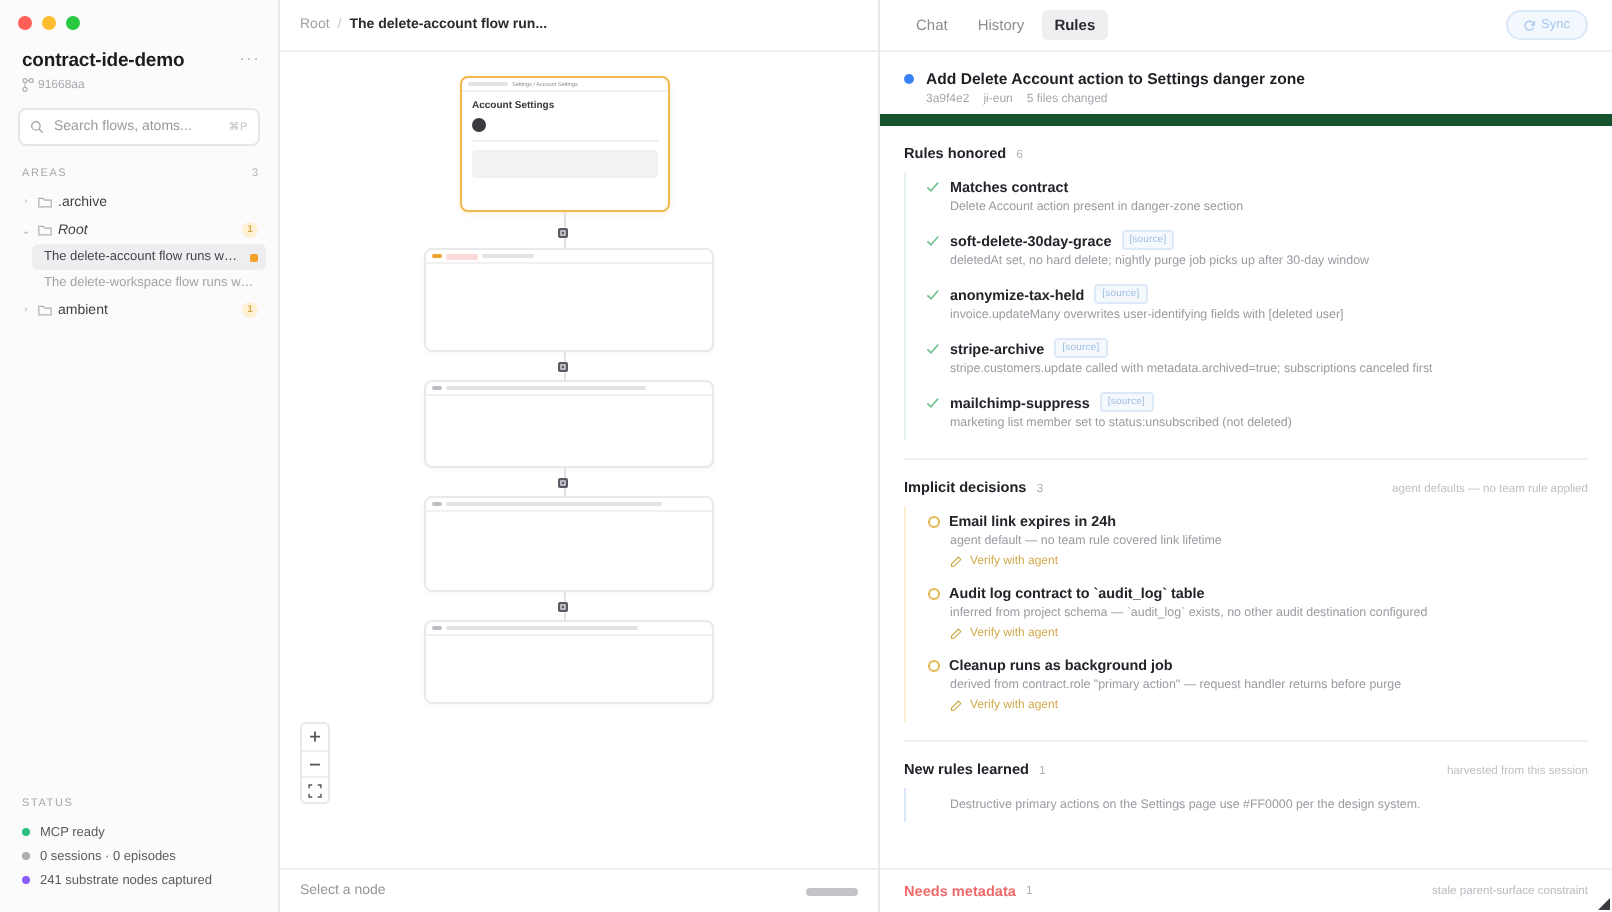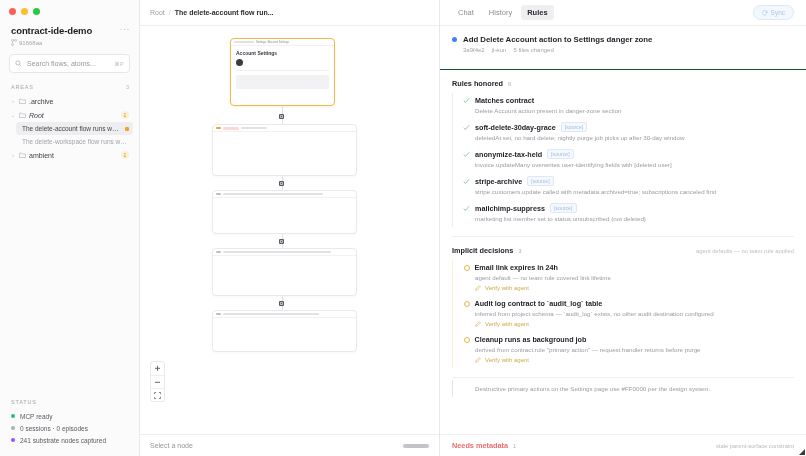--- a/index.html
+++ b/index.html
@@ -183,32 +183,32 @@
     cursor: pointer;
   }
   .tab.active { background: #efeff1; color: #2a2a30; font-weight: bold; }
   .sync-btn {
     margin-left: auto; font-size: 6.5px; color: #a9c7ec;
     border: 1px solid #dbe8f8; background: #f3f8fe;
     border-radius: 9px; padding: 3px 8px; display: flex; align-items: center; gap: 3px;
   }
 
   .commit {
-    padding: 9px 12px 16px 12px; border-bottom: 1px solid #14532d; flex: none;
+    padding: 9px 12px 4px 12px; border-bottom: 6px solid #14532d; flex: none;
   }
   .commit-row { display: flex; align-items: center; gap: 6px; }
   .commit-dot { width: 5px; height: 5px; border-radius: 50%; background: #3b82f6; flex: none; }
   .commit-title { font-size: 7.8px; color: #1f1f26; font-weight: bold; }
   .commit-meta { padding-left: 11px; padding-top: 3px; display: flex; gap: 7px; }
   .cm { font-size: 6px; color: #a6a6ad; }
 
   .scroller { flex: 1; overflow: hidden; }
 
   .sec-hdr {
-    display: flex; align-items: center; padding: 9px 12px 3px 12px;
+    display: flex; align-items: flex-end; padding: 9px 12px 3px 12px;
   }
   .sec-title { font-size: 7.3px; font-weight: bold; color: #22222a; }
   .sec-title.warn { color: #ef6b6b; }
   .sec-count { font-size: 6px; color: #b0b0b7; margin-left: 5px; }
   .sec-note { margin-left: auto; font-size: 5.8px; color: #c0c0c7; }
 
   .sec-body { padding: 2px 12px 4px 12px; }
   .rail { border-left: 1.5px solid #e7f2e8; padding-left: 10px; }
   .rail.amber { border-left-color: #fbefd6; }
   .rail.blue { border-left-color: #dbe7f8; }
@@ -613,20 +613,25 @@
                 </svg>
               <span class="verify-txt">Verify with agent</span>
             </div>
           </div>
 
         </div>
       </div>
 
       <div class="sec-div"></div>
 
+      <div class="sec-hdr">
+        <span class="sec-title">New rules learned</span>
+        <span class="sec-count">1</span>
+        <span class="sec-note">harvested from this session</span>
+      </div>
       <div class="sec-body">
         <div class="rail blue">
           <div class="item">
             <div class="item-desc">Destructive primary actions on the Settings page use #FF0000 per the design system.</div>
 
           </div>
         </div>
       </div>
 
     </div>

